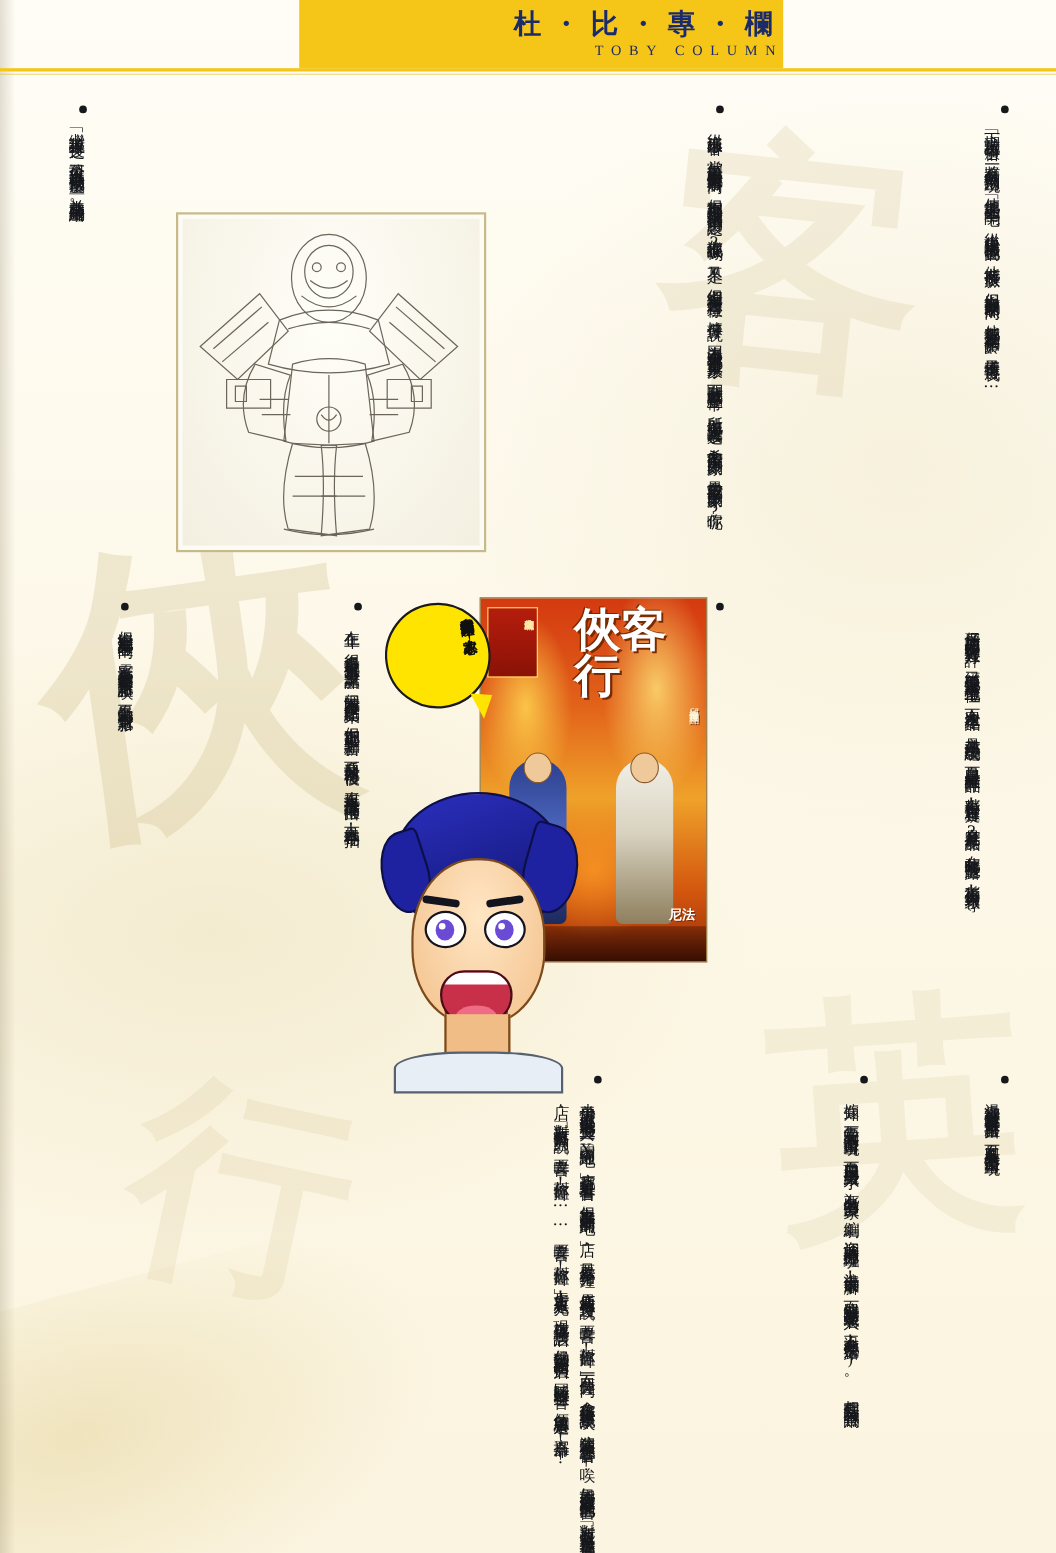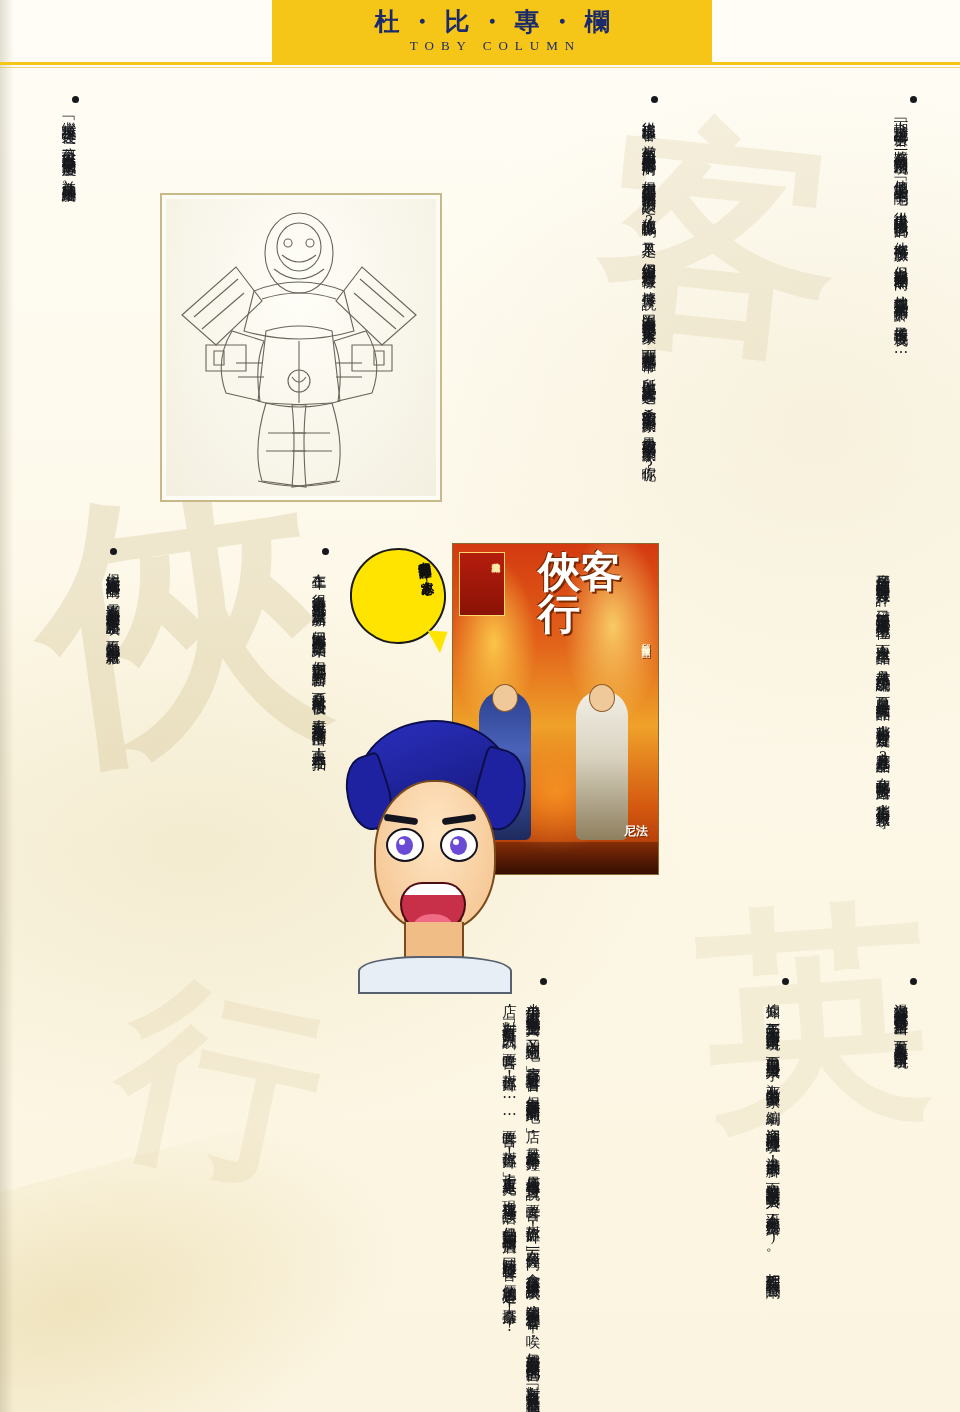--- a/index.html
+++ b/index.html
@@ -49,21 +49,21 @@
   }
 
   
   .header {
     position: absolute;
     left: 272px; top: 0;
     width: 440px; height: 62px;
     background: #f5c518;
     display: flex;
     flex-direction: column;
-    align-items: center;
+    align-items: flex-end;
     justify-content: center;
     box-shadow: 0 0 0 0 transparent;
   }
   .header .cn {
     font-family: "DejaVu Serif", serif;
     font-weight: bold;
     font-size: 25px;
     letter-spacing: 10px;
     color: #1b2a6b;
     text-indent: 10px;
@@ -123,21 +123,21 @@
   .sketch .inner {
     position: absolute;
     inset: 4px;
     background:
       radial-gradient(ellipse at 50% 30%, #fffef8, #f3efe0);
   }
   .sketch svg { position:absolute; inset:0; }
 
   .cover {
     position: absolute;
-    left: 452px; top: 543px;
+    left: 436px; top: 543px;
     width: 205px; height: 330px;
     border: 1px solid #8a6a30;
     overflow: hidden;
     background: linear-gradient(180deg, #d43a10 0%, #e2631a 30%, #efa22a 55%, #d4580f 80%, #9d2c08 100%);
   }
   .cover .flames {
     position:absolute; inset:0;
     background:
       radial-gradient(ellipse 60px 120px at 20% 30%, rgba(255,214,80,.85), rgba(255,120,20,0) 70%),
       radial-gradient(ellipse 70px 140px at 78% 25%, rgba(255,230,120,.8), rgba(255,120,20,0) 70%),

